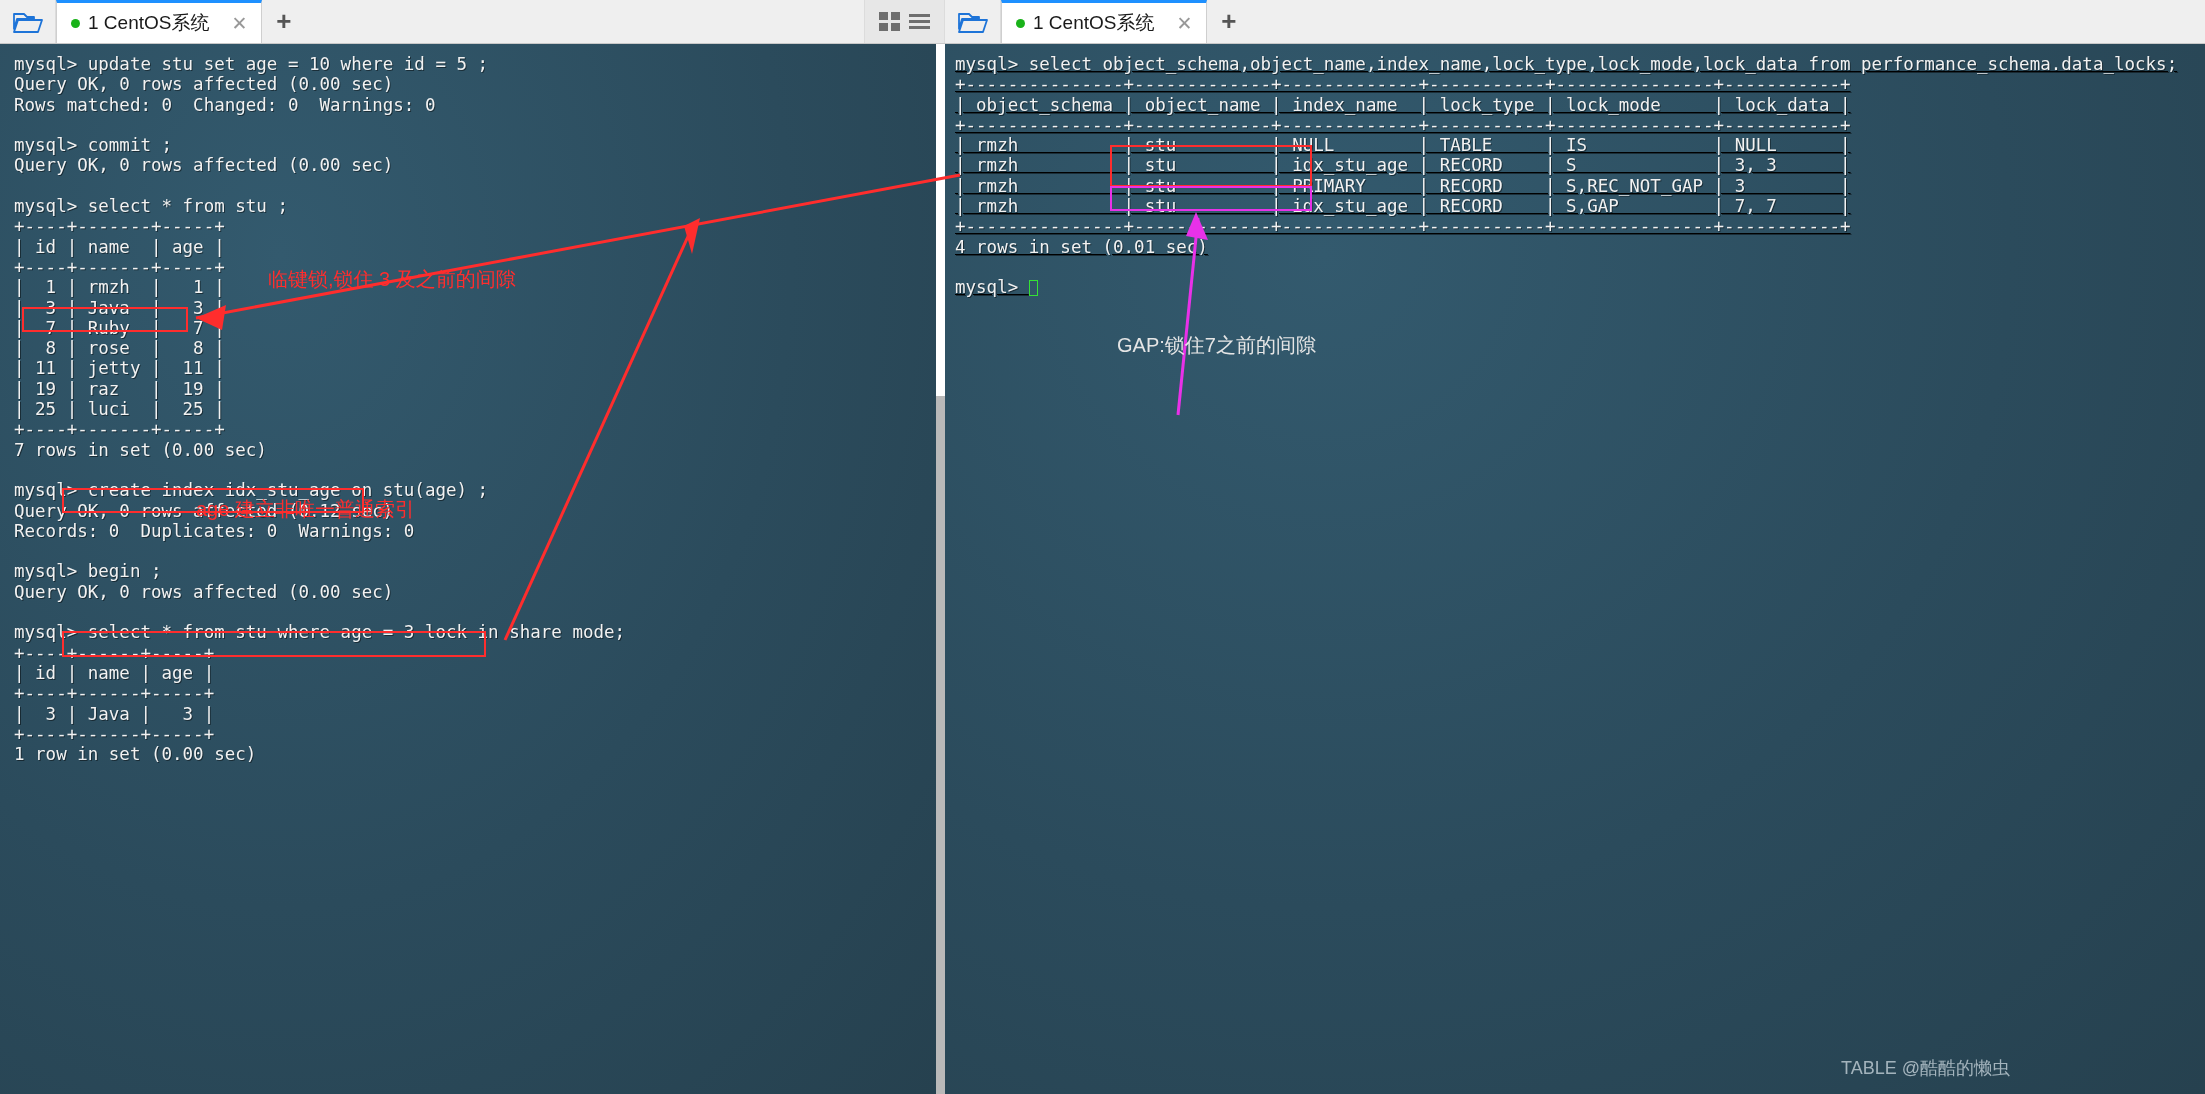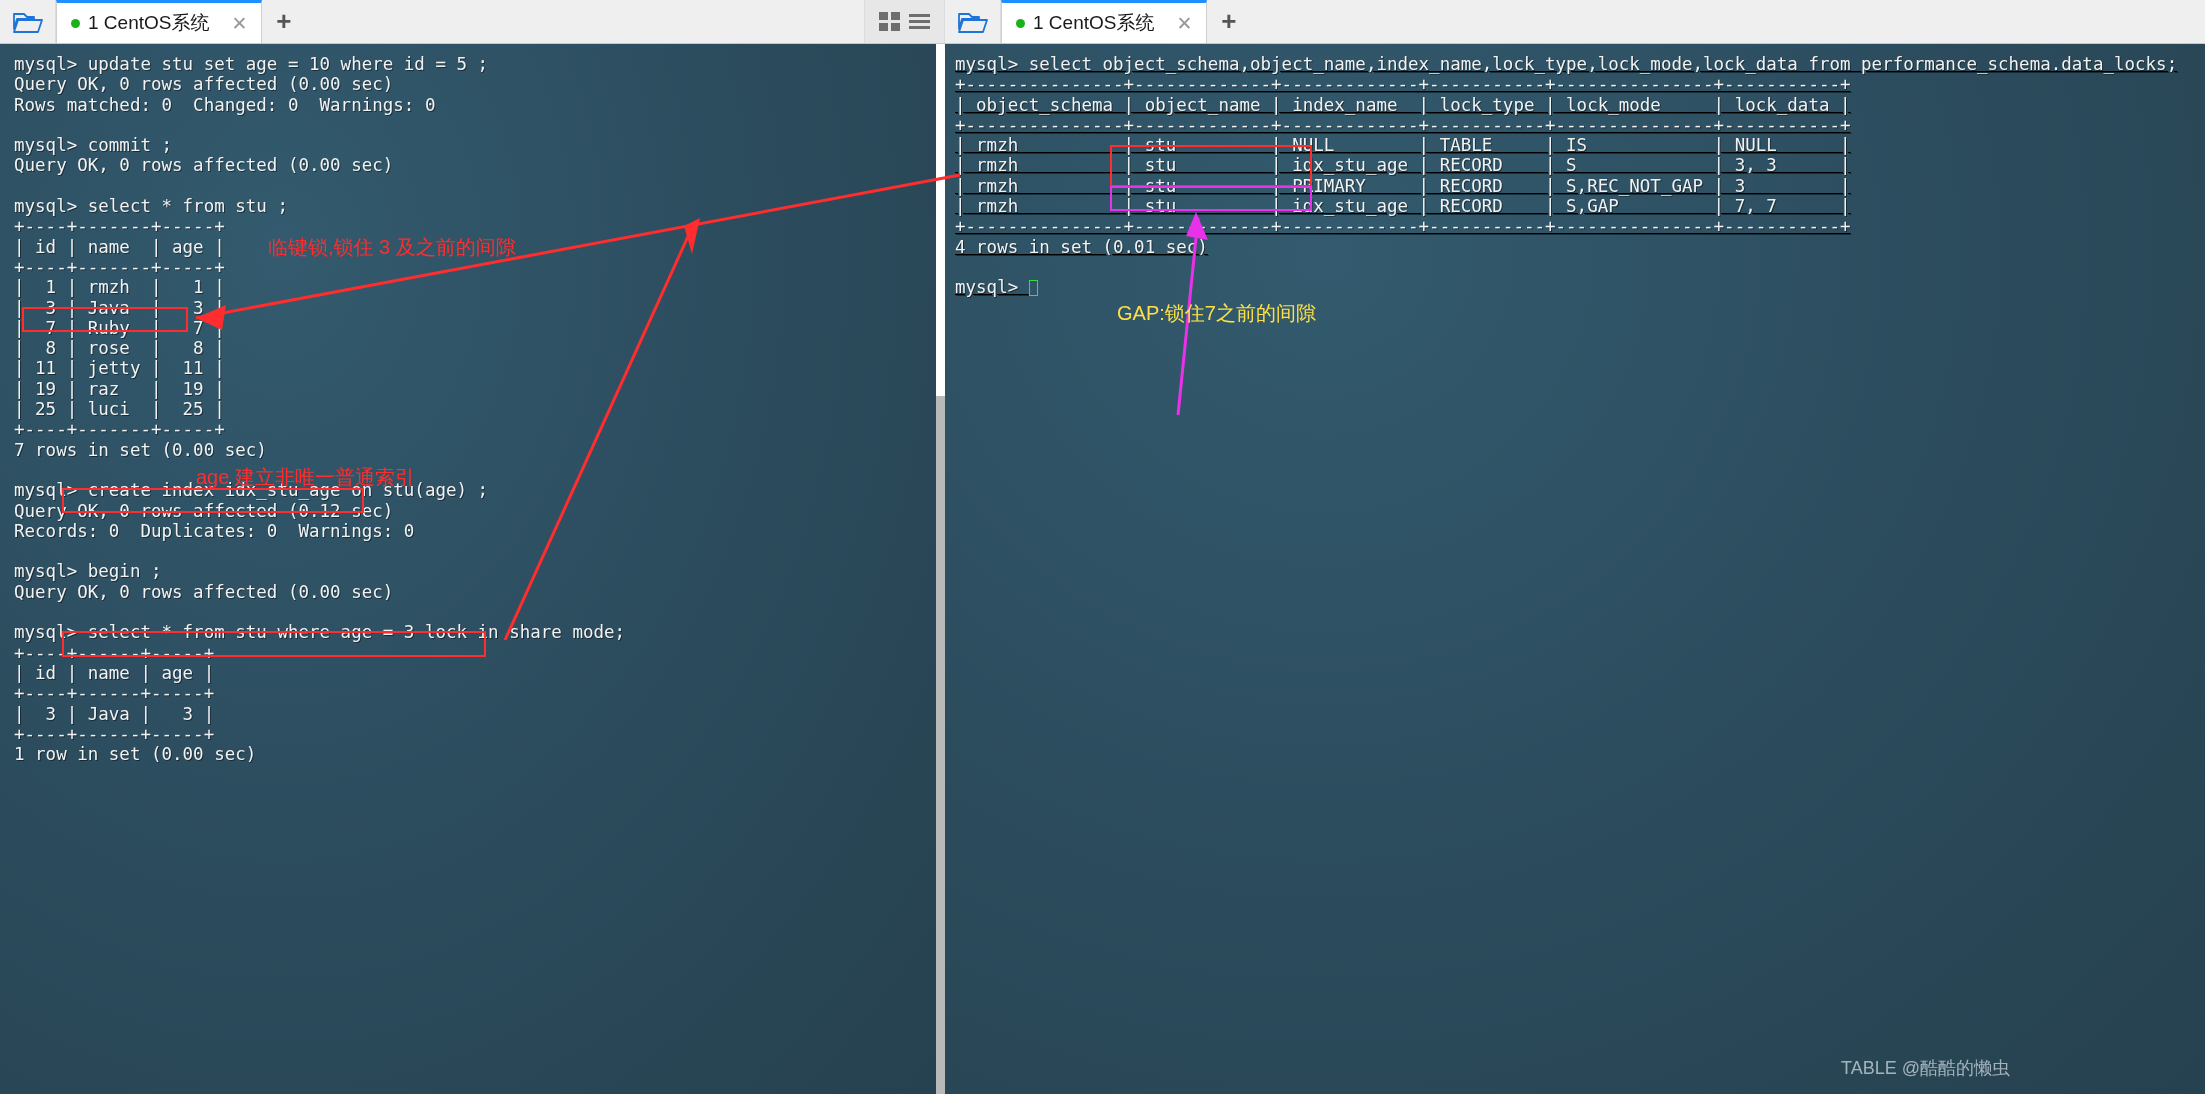--- a/index.html
+++ b/index.html
@@ -115,22 +115,23 @@
   
   .anno { position: absolute; pointer-events: none; }
   .anno-box { border: 2.5px solid #ff2d2d; }
   .anno-box.magenta { border-color: #e831e8; }
   .anno-text {
     position: absolute;
     font-family: "Liberation Sans", sans-serif;
     font-size: 20px;
     white-space: nowrap;
     color: #ff2d2d;
-  }
-  .anno-text.magenta { color: #fde047; }
+    margin-top: 32px;
+  }
+  .anno-text.magenta { color: #e5e5e5; }
   svg.anno-svg {
     position: absolute; left: 0; top: 0;
     width: 2205px; height: 1094px;
     pointer-events: none;
   }
 
   .watermark {
     position: absolute; right: 16px; bottom: 14px;
     color: #b9c7cf; font-size: 18px;
     font-family: "Liberation Sans", sans-serif;

